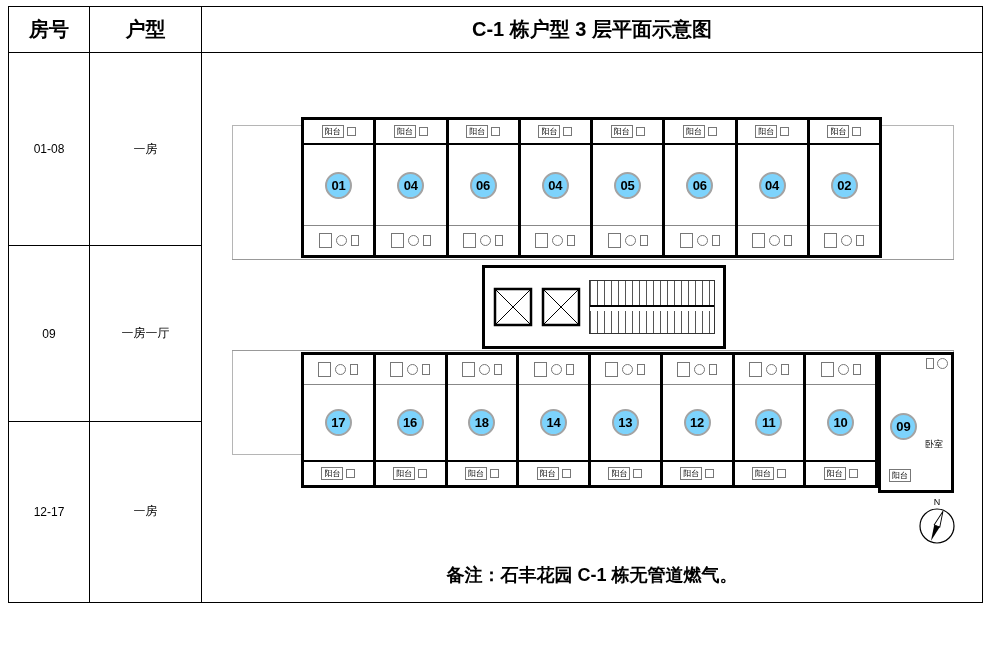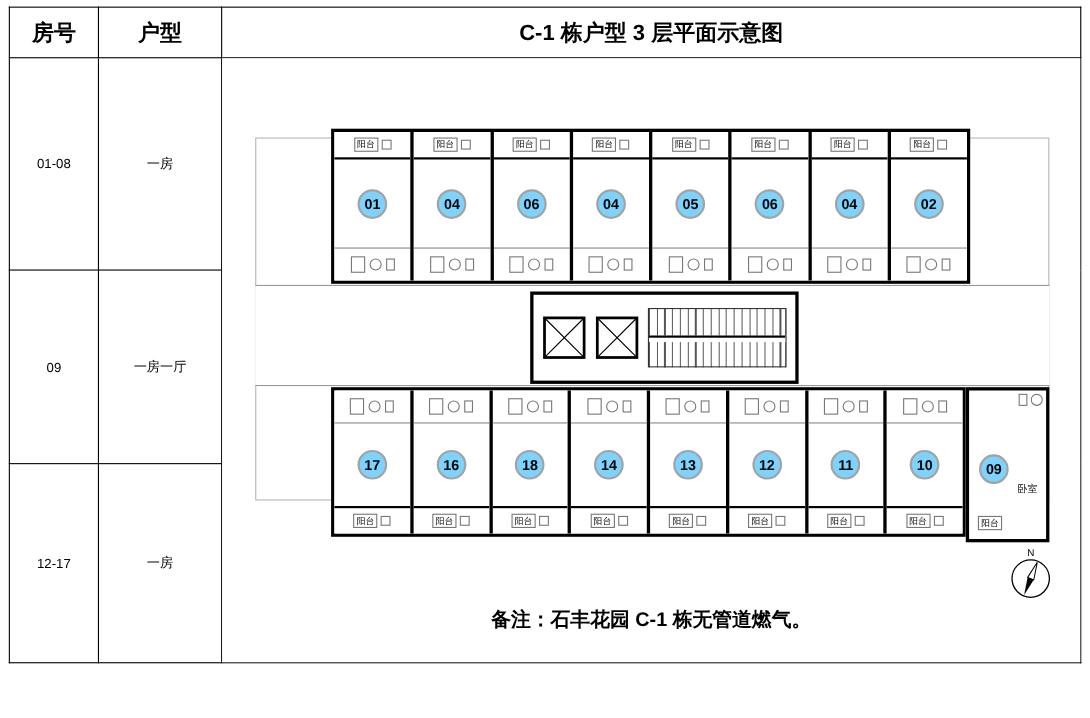--- a/index.html
+++ b/index.html
@@ -38,21 +38,21 @@
   .fix.sm { width:8px; height:11px; }
   .core { position:absolute; left:280px; top:212px; width:244px; height:84px; border:3px solid #000; background:#fff; display:flex; align-items:center; gap:8px; padding:6px 8px; }
   .elev { width:40px; height:40px; flex:0 0 auto; }
   .stairs { flex:1; height:54px; border:1px solid #333; background:repeating-linear-gradient(90deg,#555 0 1px,#fff 1px 7px); position:relative; }
   .stairs-landing { position:absolute; left:0; right:0; top:24px; height:6px; background:#fff; border-top:2px solid #000; }
   .unit09 { position:absolute; left:676px; top:299px; width:76px; height:141px; border:3px solid #000; background:#fff; }
   .u9-bath { position:absolute; top:3px; right:3px; display:flex; gap:3px; }
   .u9-num { position:absolute; left:9px; top:58px; }
   .u9-bed { position:absolute; right:6px; top:84px; border:none; font-size:9px; }
   .u9-balc { position:absolute; left:8px; bottom:8px; }
-  .note { position:absolute; left:0; right:0; top:498px; text-align:center; font-size:18px; font-weight:bold; }
+  .note { position:absolute; left:0; right:0; top:510px; text-align:center; font-size:18px; font-weight:bold; }
   .compass { position:absolute; left:712px; top:444px; width:46px; text-align:center; }
   .compass-n { font-size:9px; line-height:10px; }
   .compass svg { width:38px; height:38px; display:block; margin:0 auto; }
 </style>
 </head>
 <body>
 
 <div class="page">
 
   <table class="main">

